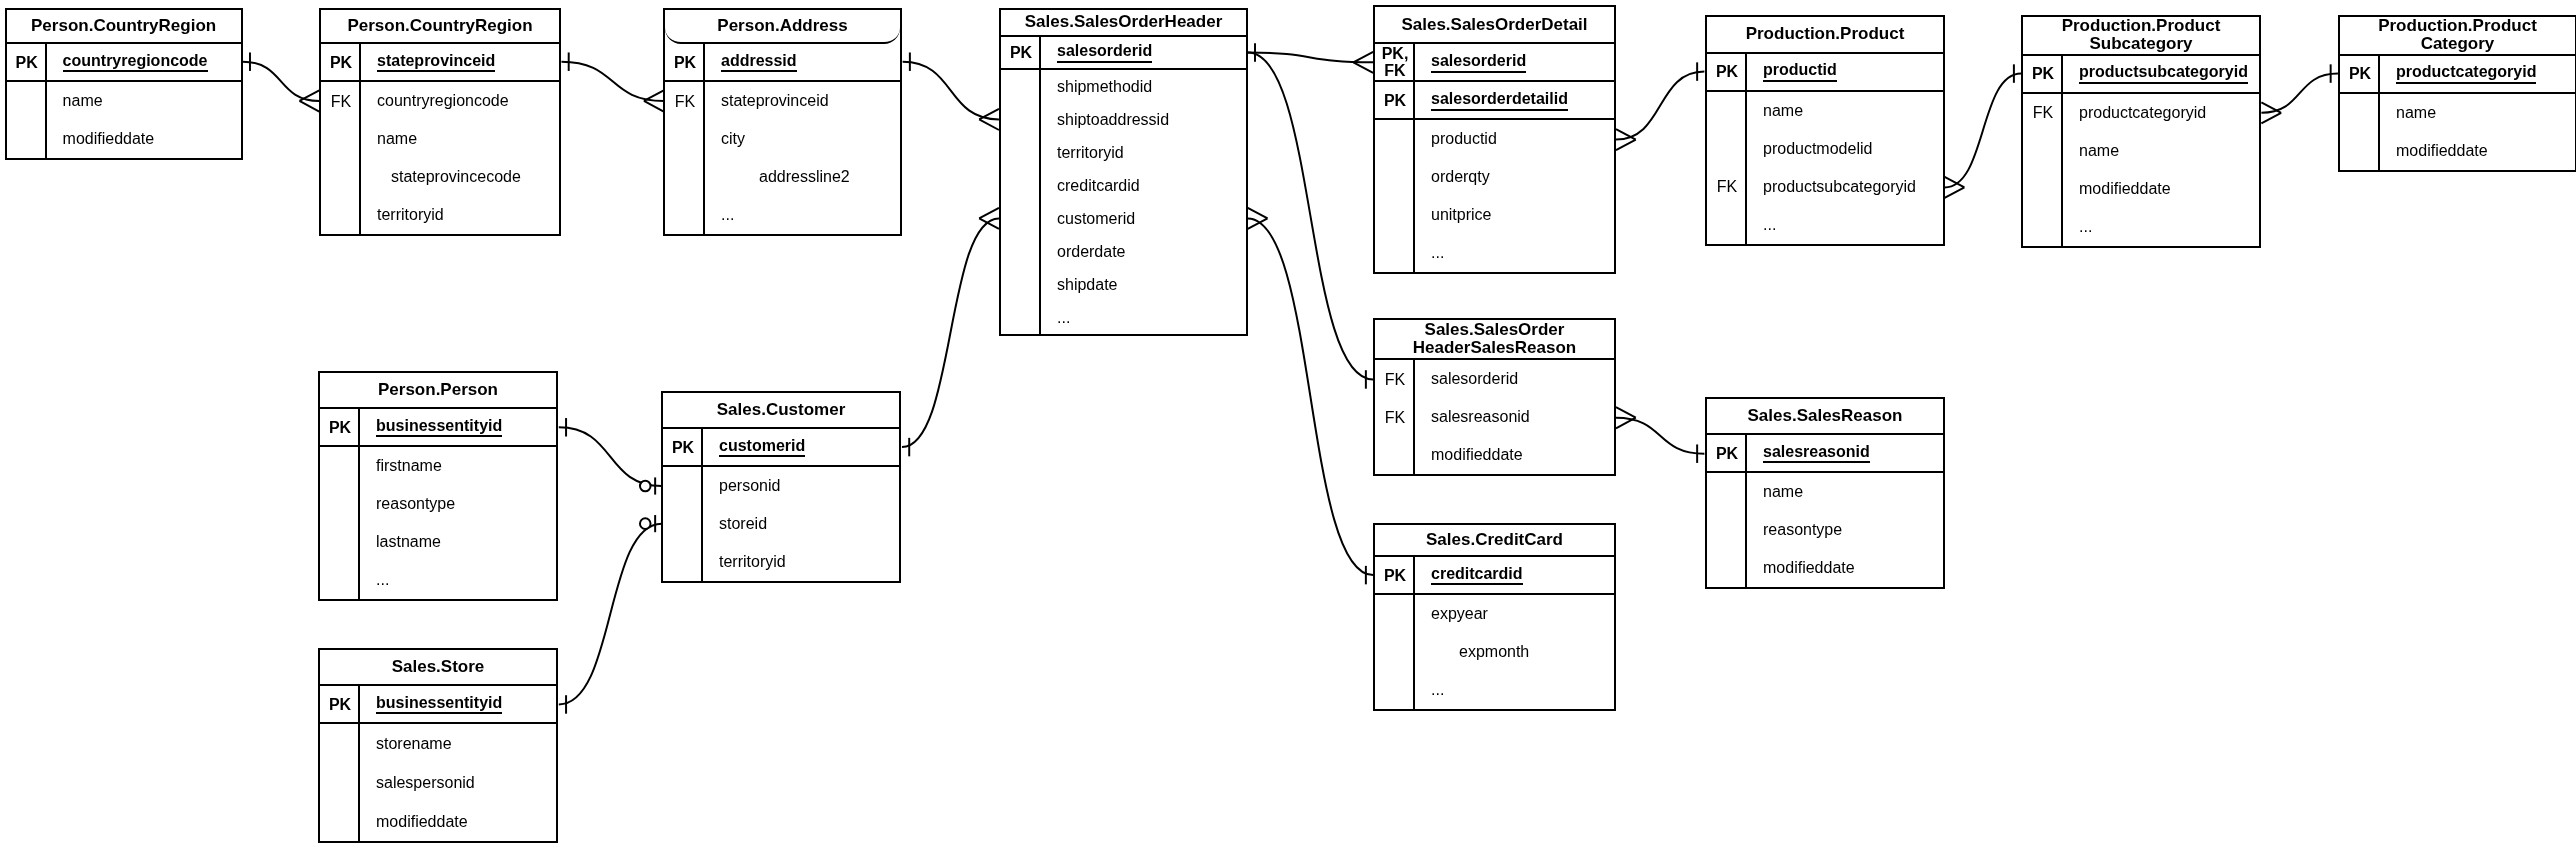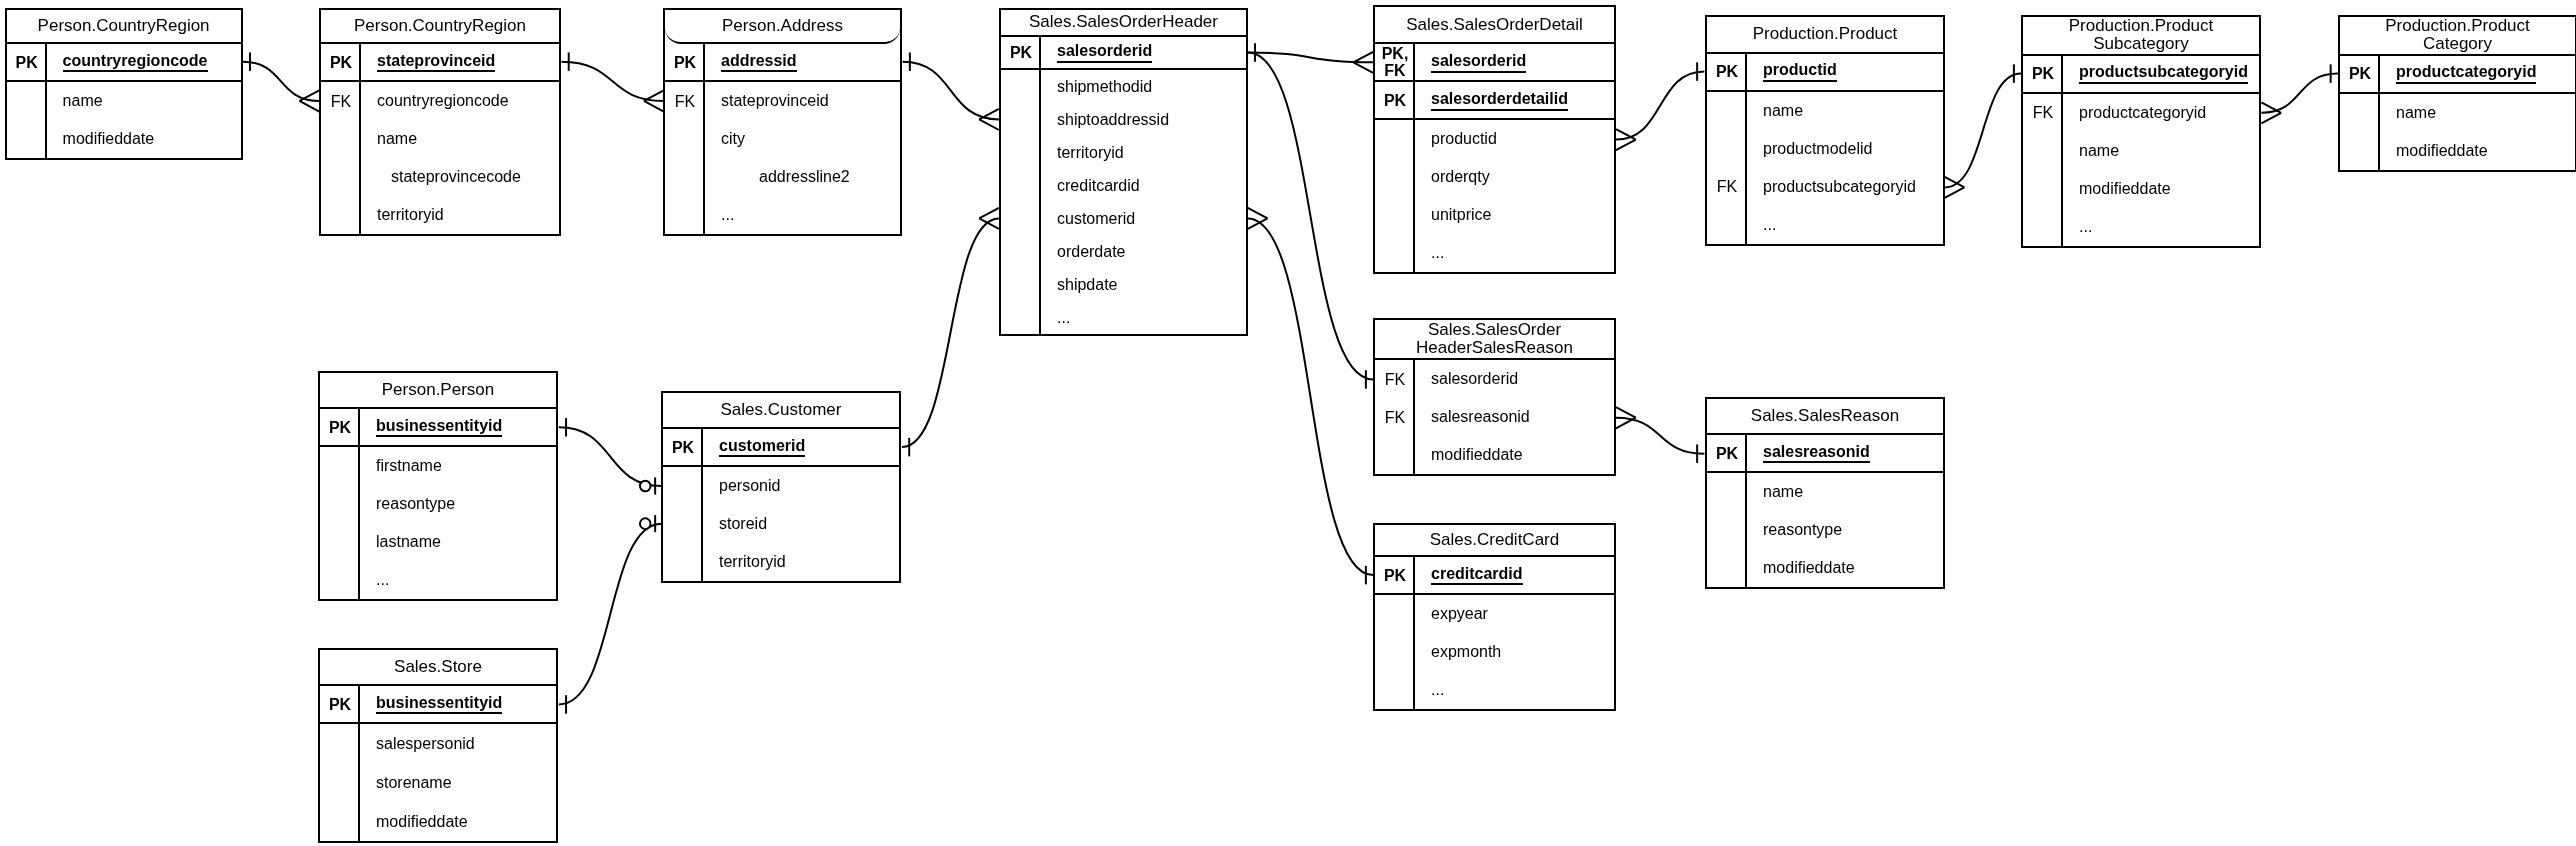--- a/index.html
+++ b/index.html
@@ -10,21 +10,21 @@
   }
   #wires{position:absolute;left:0;top:0;}
   .wire{stroke:#000000;stroke-width:3;fill:none;}
   .circlem{fill:#ffffff;}
   .entity{
     position:absolute;background:#ffffff;border:2px solid #000;
     box-sizing:content-box;overflow:hidden;
   }
   .etitle{
     display:flex;align-items:center;justify-content:center;text-align:center;
-    font-weight:normal;font-size:17px;line-height:18.5px;border-bottom:2px solid #000;
+    font-weight:bold;font-size:17px;line-height:18.5px;border-bottom:2px solid #000;
     white-space:pre-line;
   }
   .row{position:relative;display:flex;align-items:center;}
   .keyrow{border-bottom:2px solid #000;}
   .klabel{
     position:absolute;left:0;top:0;bottom:0;width:40px;
     display:flex;align-items:center;justify-content:center;
     font-size:16px;line-height:17px;text-align:center;white-space:pre-line;
   }
   .klabel.bold{font-weight:bold;}
@@ -323,25 +323,25 @@
         <div class="vsep" style="top: 36px;"></div>
       </div>
       <div class="entity" style="left: 318px; top: 648px; width: 236px;">
         <div class="etitle" style="height: 34px;">Sales.Store</div>
         <div class="row keyrow" style="height: 36px;">
           <span class="klabel bold">PK</span>
           <span class="aname pkname">businessentityid</span>
         </div>
         <div class="row" style="height: 39px;">
           <span class="klabel"></span>
+          <span class="aname">storename</span>
+        </div>
+        <div class="row" style="height: 39px;">
+          <span class="klabel"></span>
           <span class="aname">salespersonid</span>
-        </div>
-        <div class="row" style="height: 39px;">
-          <span class="klabel"></span>
-          <span class="aname">storename</span>
         </div>
         <div class="row" style="height: 39px;">
           <span class="klabel"></span>
           <span class="aname">modifieddate</span>
         </div>
         <div class="vsep" style="top: 36px;"></div>
       </div>
       <div class="entity" style="left: 1373px; top: 318px; width: 239px;">
         <div class="etitle" style="height: 38px;">Sales.SalesOrder
 HeaderSalesReason</div>
@@ -382,21 +382,21 @@
       <div class="entity" style="left: 1373px; top: 523px; width: 239px;">
         <div class="etitle" style="height: 30px;">Sales.CreditCard</div>
         <div class="row keyrow" style="height: 36px;">
           <span class="klabel bold">PK</span>
           <span class="aname pkname">creditcardid</span>
         </div>
         <div class="row" style="height: 38px;">
           <span class="klabel"></span>
           <span class="aname">expyear</span>
         </div>
-        <div class="row" style="height: 38px;">
+        <div class="row" style="height: 38px; margin-left: 28px;">
           <span class="klabel"></span>
           <span class="aname">expmonth</span>
         </div>
         <div class="row" style="height: 38px;">
           <span class="klabel"></span>
           <span class="aname">...</span>
         </div>
         <div class="vsep" style="top: 32px;"></div>
       </div>
     </div>

